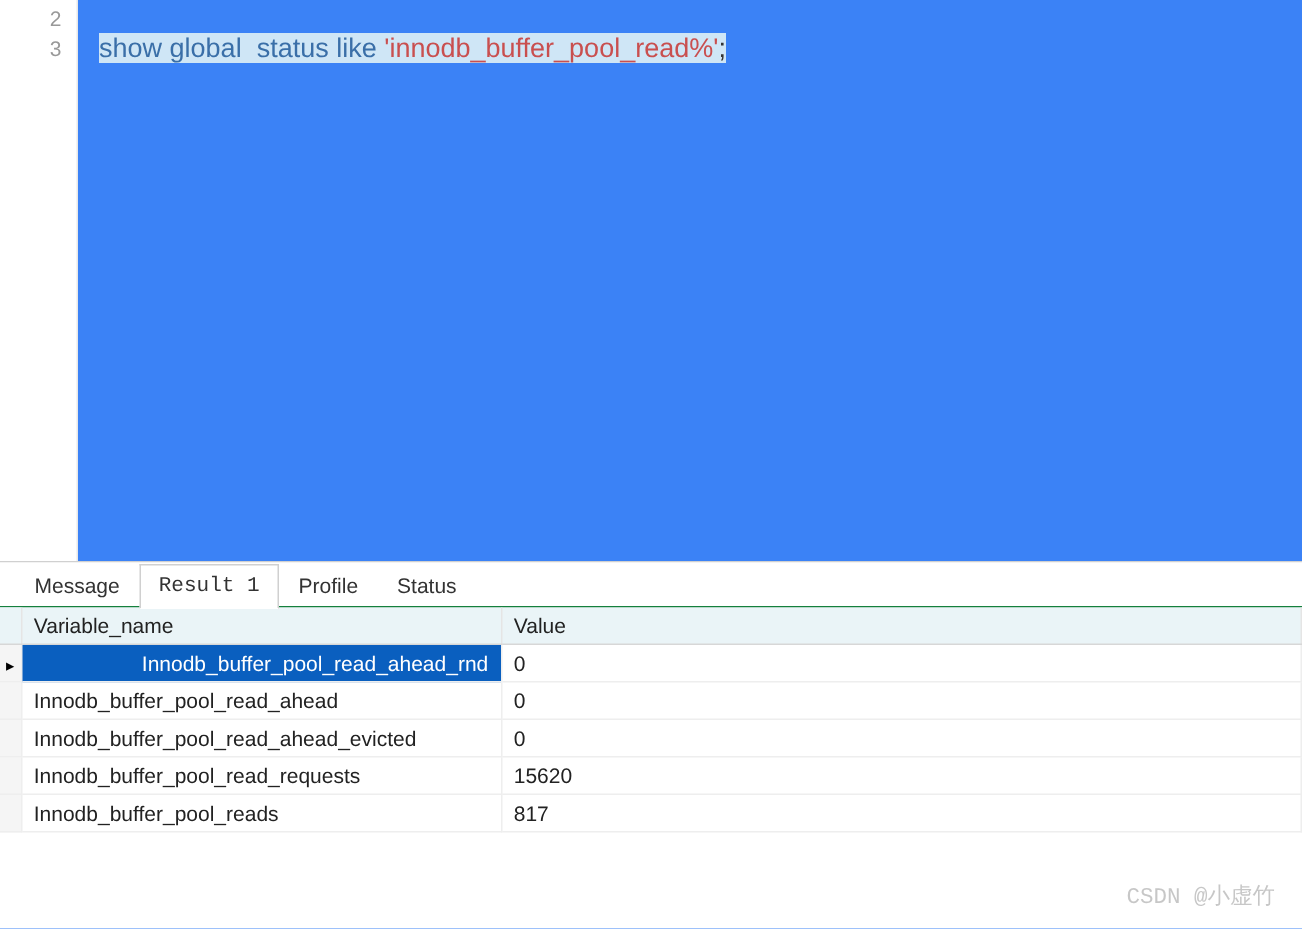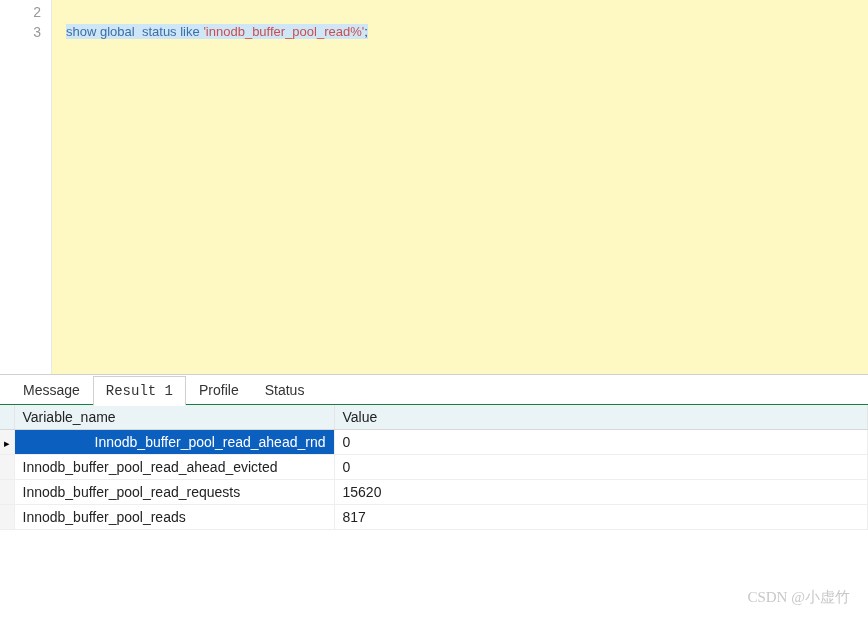--- a/index.html
+++ b/index.html
@@ -34,23 +34,23 @@
     }
     .gutter-line {
       padding-right: 10px;
       height: 20px;
     }
     .code-area {
       flex: 1;
       padding-top: 2px;
       padding-left: 14px;
       font-family: Consolas, "Courier New", monospace;
-      font-size: 13px;
+      font-size: 18px;
       line-height: 20px;
-      background: #fef9c3;
+      background: #3b82f6;
     }
     .code-line {
       height: 20px;
       white-space: pre;
     }
     .sql-selected {
       background: #cfe6f6;
     }
     .sql-keyword {
       color: #3a6fa8;
@@ -140,21 +140,21 @@
     .col-value {
       width: auto;
     }
     .watermark {
       position: absolute;
       bottom: 12px;
       right: 18px;
       color: #b0b0b0;
       font-size: 15px;
       opacity: 0.7;
-      font-family: Liberation Serif, serif;
+      font-family: Liberation Mono, monospace;
     }
   </style>
 </head>
 <body>
 
 <div class="editor-container">
   <div class="gutter">
       <div class="gutter-line">2</div>
       <div class="gutter-line">3</div>
     </div>
@@ -180,20 +180,25 @@
     </tr>
   </thead>
   <tbody>
       <tr>
         <td class="row-indicator"><span class="arrow-marker">▸</span></td>
         <td class="col-variable cell-selected">Innodb_buffer_pool_read_ahead_rnd</td>
         <td class="col-value">0</td>
       </tr>
       <tr>
         <td class="row-indicator"></td>
+        <td class="col-variable">Innodb_buffer_pool_read_ahead</td>
+        <td class="col-value">0</td>
+      </tr>
+      <tr>
+        <td class="row-indicator"></td>
         <td class="col-variable">Innodb_buffer_pool_read_ahead_evicted</td>
         <td class="col-value">0</td>
       </tr>
       <tr>
         <td class="row-indicator"></td>
         <td class="col-variable">Innodb_buffer_pool_read_requests</td>
         <td class="col-value">15620</td>
       </tr>
       <tr>
         <td class="row-indicator"></td>

